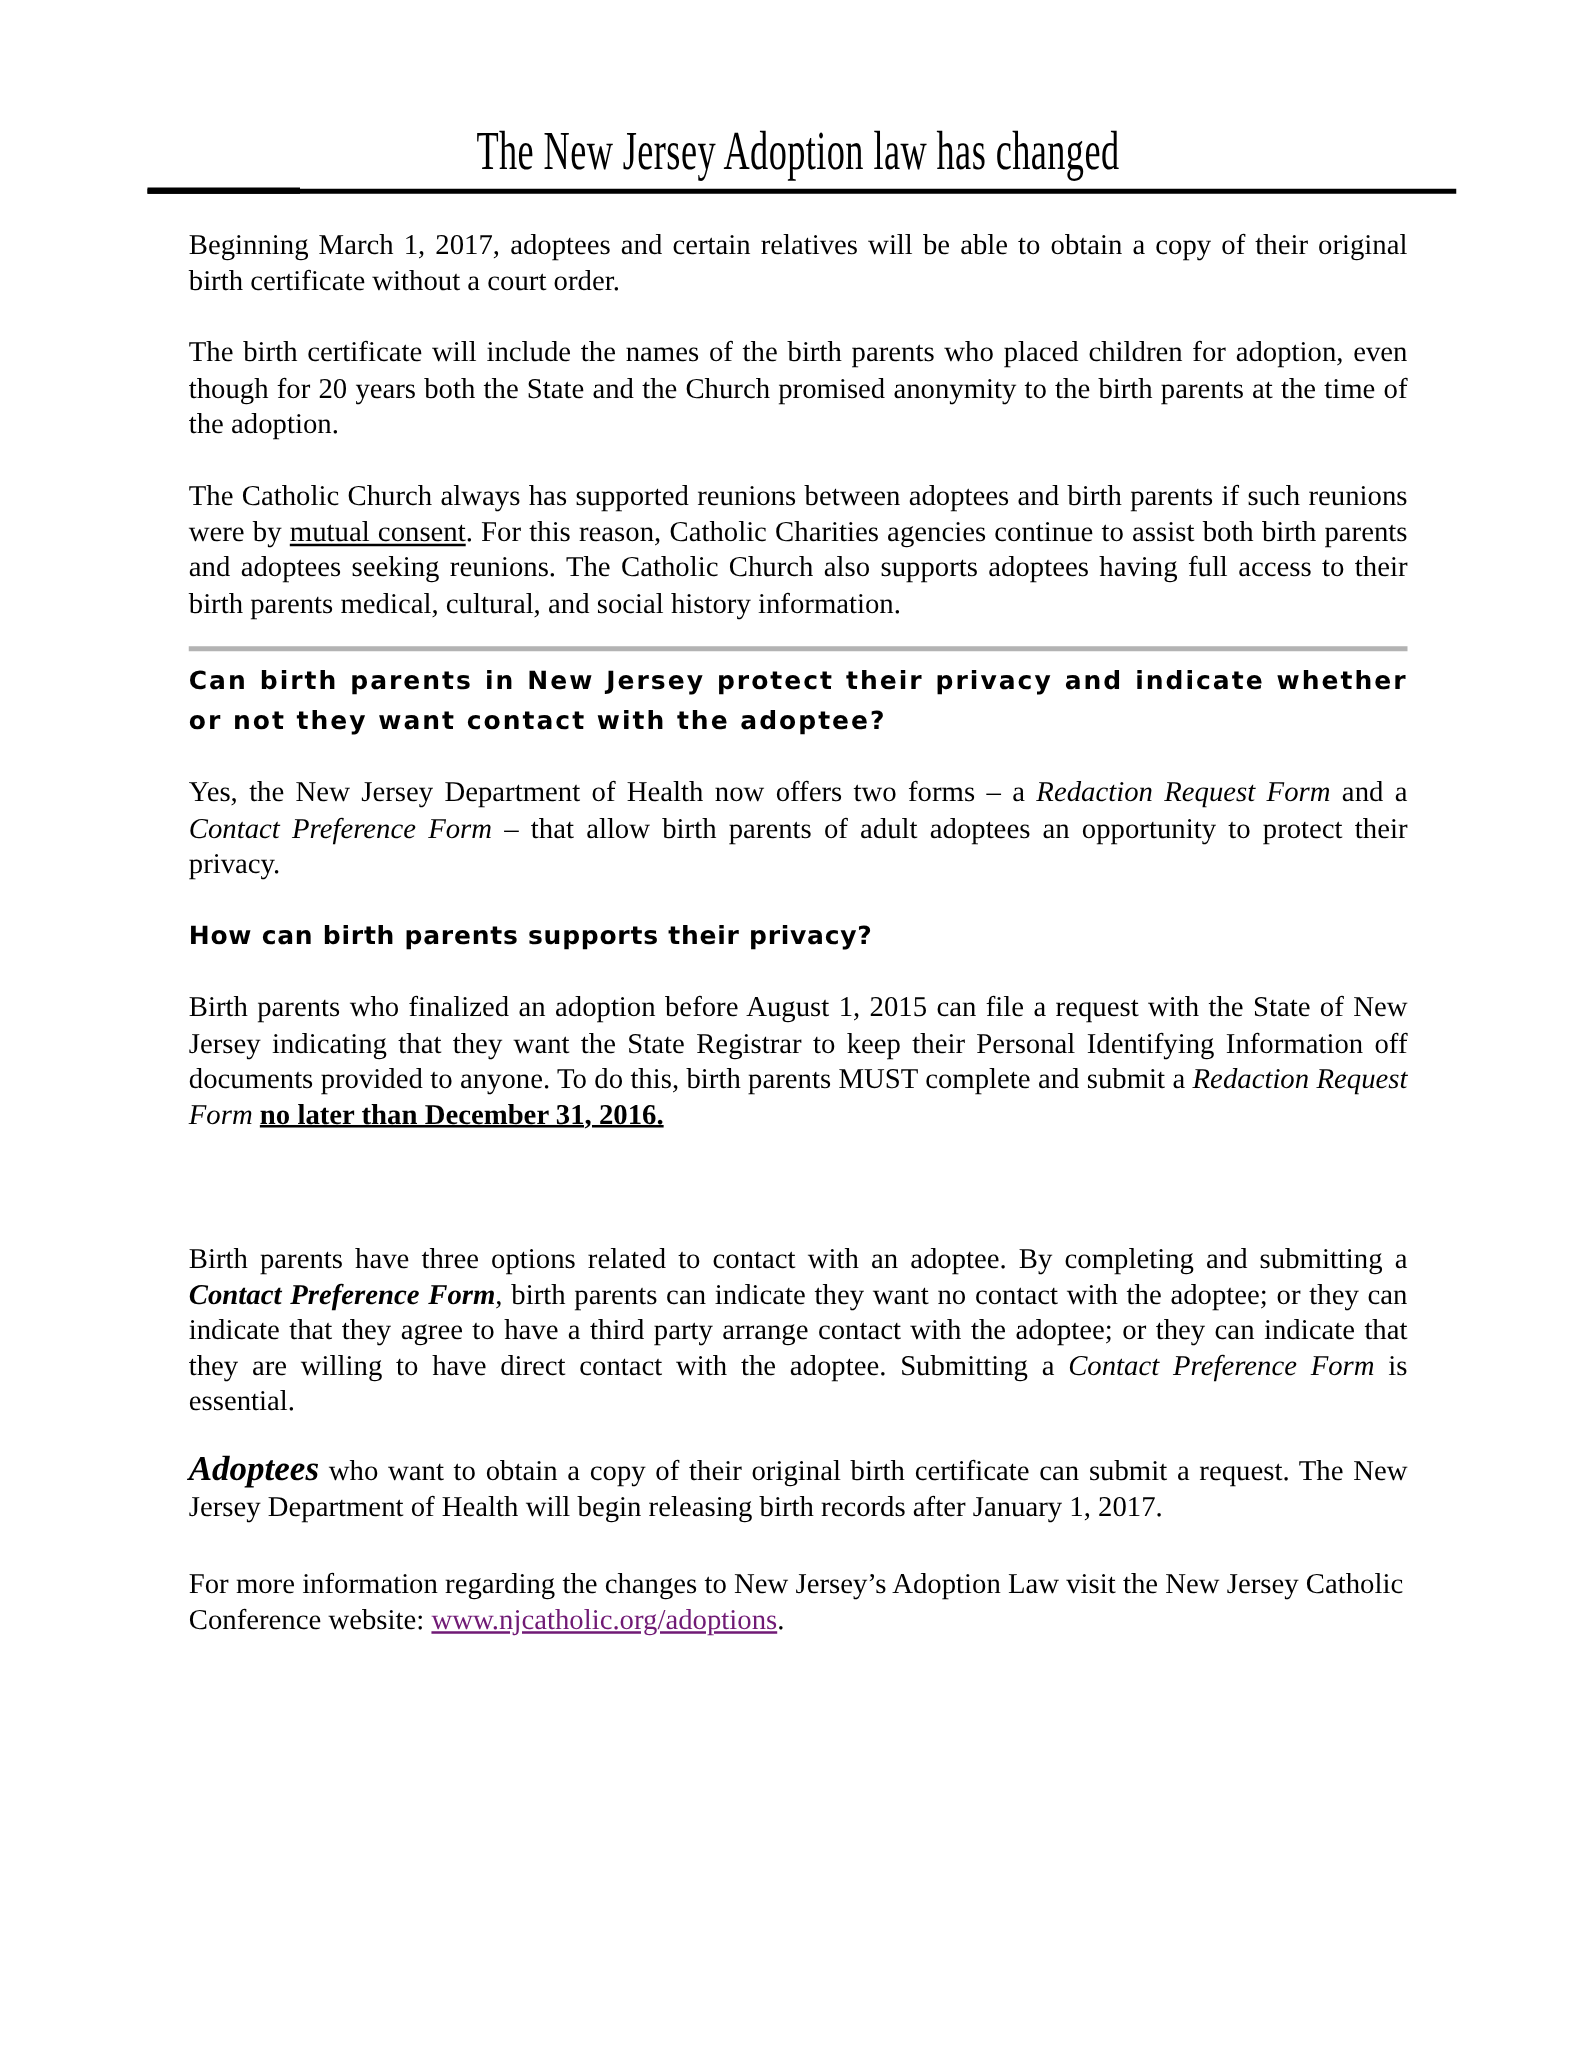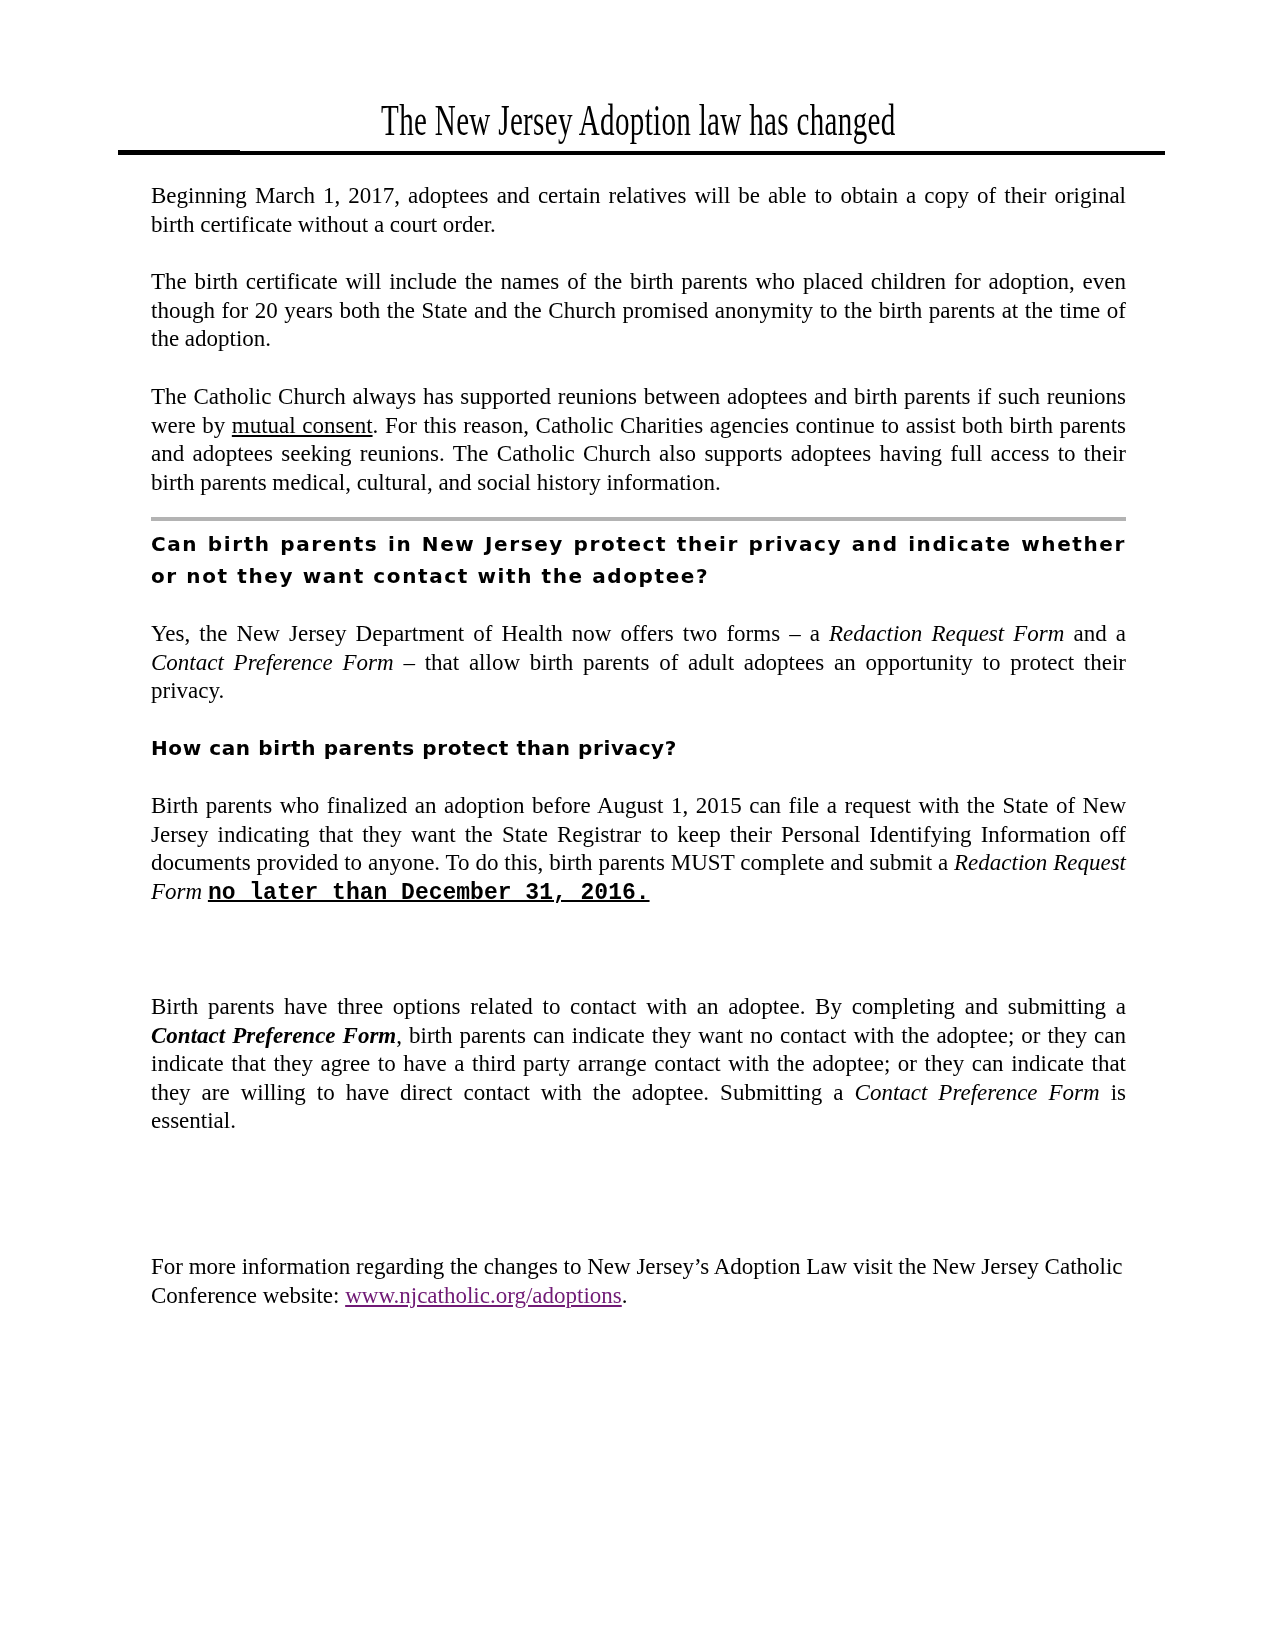--- a/index.html
+++ b/index.html
@@ -41,21 +41,21 @@
       width: 122px;
       height: 5px;
       background: #000;
     }
     .para { position: absolute; left: 151px; width: 975px; font-size: 23px; line-height: 28.5px; text-align: justify; }
     .para.left { text-align: left; }
 
     .u { text-decoration: underline; }
     .i { font-style: italic; }
     .bi { font-style: italic; font-weight: bold; }
-    .bu { font-weight: bold; text-decoration: underline; text-decoration-thickness: 2px; font-family: Liberation Mono, monospace; }
+    .bu { font-weight: bold; text-decoration: underline; text-decoration-thickness: 2px; }
 
     .divider {
       position: absolute;
       left: 151px;
       top: 517px;
       width: 975px;
       height: 4px;
       background: #b3b3b3;
     }
 
@@ -116,29 +116,32 @@
   </p>
 
   <div class="divider"></div>
 
   <div class="heavy-heading" style="top:528px;">Can birth parents in New Jersey protect their privacy and indicate whether or not they want contact with the adoptee?</div>
 
   <p class="para" style="top:620px; margin:0;">
     <span>Yes, the New Jersey Department of Health now offers two forms – a </span><span class="i">Redaction Request Form</span><span> and a </span><span class="i">Contact Preference Form</span><span> – that allow birth parents of adult adoptees an opportunity to protect their privacy.</span>
   </p>
 
-  <div class="heavy-heading single" style="top:732px;">How can birth parents protect than privacy?</div>
+  <div class="heavy-heading single" style="top:732px;">How can birth parents supports their privacy?</div>
 
   <p class="para" style="top:792px; margin:0;">
     <span>Birth parents who finalized an adoption before August 1, 2015 can file a request with the State of New Jersey indicating that they want the State Registrar to keep their Personal Identifying Information off documents provided to anyone. To do this, birth parents MUST complete and submit a </span><span class="i">Redaction Request Form</span> <span class="bu">no later than December 31, 2016.</span>
   </p>
 
 
   <p class="para" style="top:993px; margin:0;">
     <span>Birth parents have three options related to contact with an adoptee.  By completing and submitting a </span><span class="bi">Contact Preference Form</span><span>, birth parents can indicate they want no contact with the adoptee; or they can indicate that they agree to have a third party arrange contact with the adoptee; or they can indicate that they are willing to have direct contact with the adoptee.  Submitting a </span><span class="i">Contact Preference Form</span><span> is essential.</span>
   </p>
 
+  <p class="para" style="top:1162px; margin:0;">
+    <span class="lead-word">Adoptees</span><span> who want to obtain a copy of their original birth certificate can submit a request. The New Jersey Department of Health will begin releasing birth records after January 1, 2017.</span>
+  </p>
 
   <p class="para left" style="top:1253px; margin:0;">
     <span>For more information regarding the changes to New Jersey’s Adoption Law visit the New Jersey Catholic Conference website: </span><a class="link" href="#">www.njcatholic.org/adoptions</a><span>.</span>
   </p>
 
 </div>
 
 </body></html>

